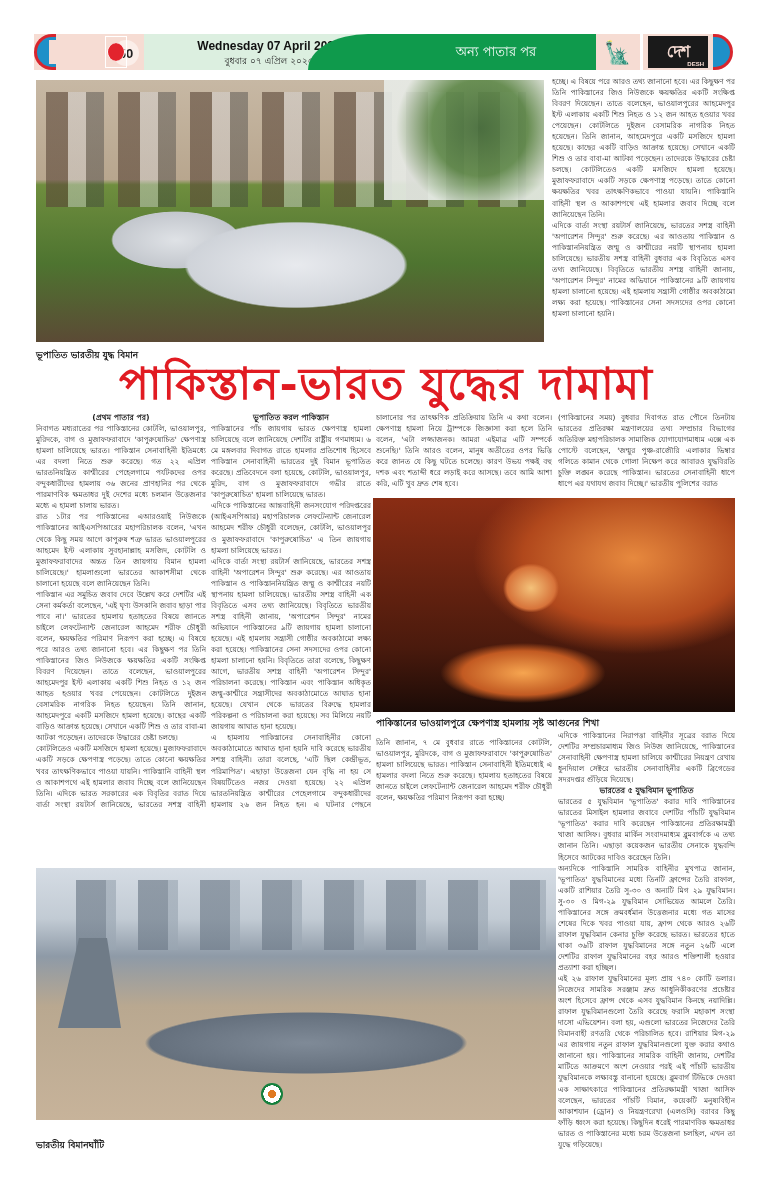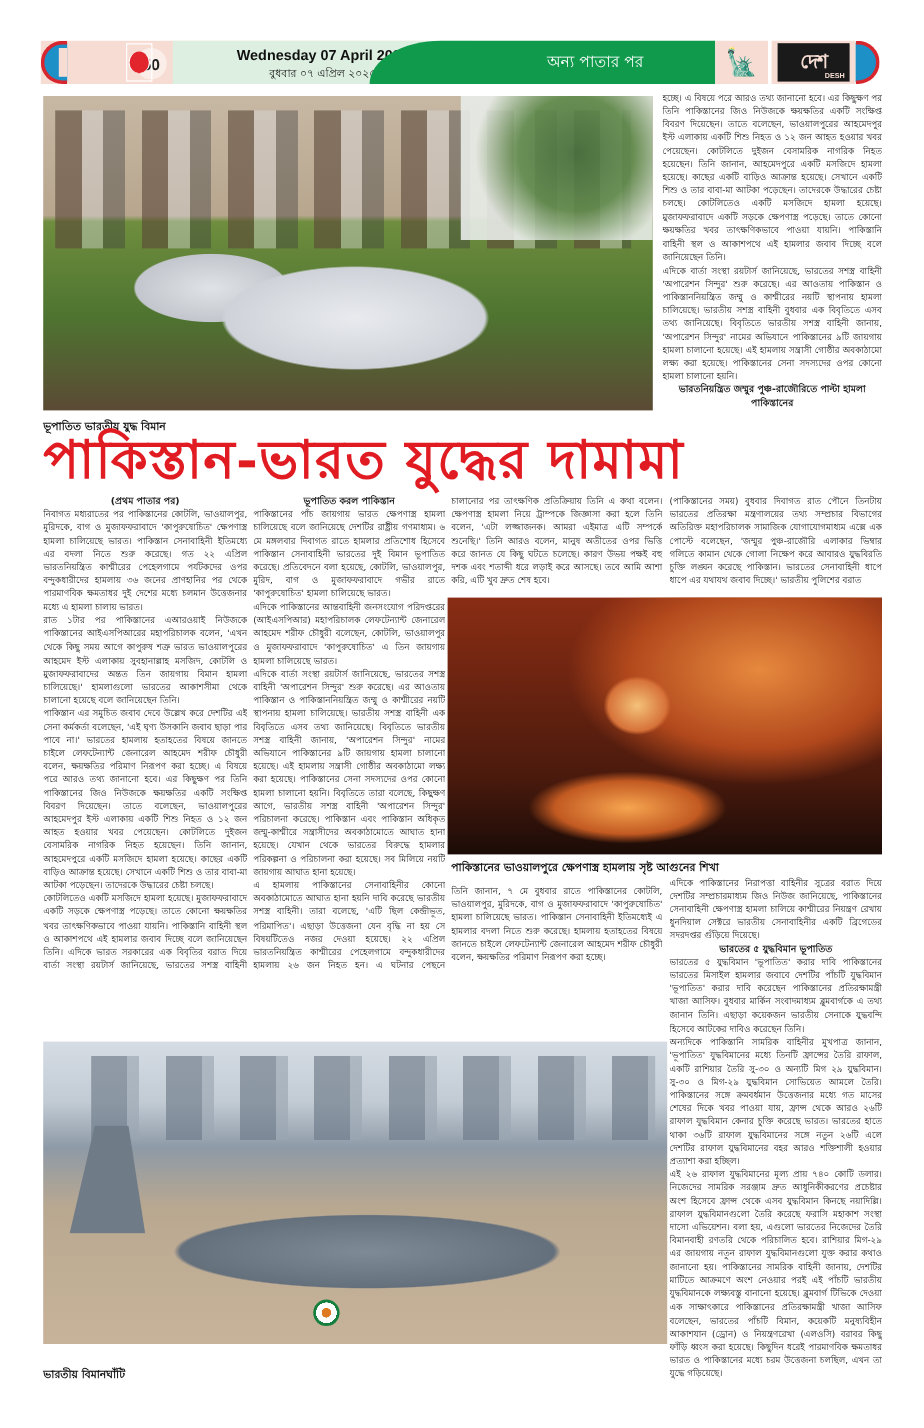--- a/index.html
+++ b/index.html
@@ -48,21 +48,21 @@
       linear-gradient(180deg, #d5dce4 0%, #c2cbd4 20%, #8e9aa7 35%, #b9a890 55%, #c7b39a 100%); }
   .photo-jets .row { position: absolute; top: 12px; left: 40px; width: 470px; height: 70px;
     background: repeating-linear-gradient(90deg, #6d7a88 0 30px, #9aa6b2 30px 40px, rgba(0,0,0,0) 40px 62px); opacity: 0.65; }
   .photo-jets .tail { position: absolute; top: 70px; left: 15px; width: 70px; height: 90px; background: #6f7b87; clip-path: polygon(10% 100%, 40% 0, 80% 0, 100% 100%); }
   .photo-jets .roundel { position: absolute; top: 215px; left: 225px; width: 22px; height: 22px; border-radius: 50%; background: radial-gradient(circle, #e07a21 0 25%, #fff 26% 55%, #15803d 56%); }
 
   
   .caption { position: absolute; font-size: 9px; font-weight: bold; color: #111; white-space: nowrap; }
 
   
-  .headline { position: absolute; top: 362px; left: 36px; width: 700px; text-align: left; font-size: 44px; font-weight: bold; color: #e11b22; line-height: 44px; letter-spacing: 1px; font-family: "DejaVu Serif", serif; }
+  .headline { position: absolute; top: 362px; left: 36px; width: 700px; text-align: center; font-size: 44px; font-weight: bold; color: #e11b22; line-height: 44px; letter-spacing: 1px; font-family: "DejaVu Serif", serif; }
 
   
   .col { position: absolute; font-size: 7.3px; line-height: 11.05px; text-align: justify; color: #1a1a1a; overflow: hidden; }
   .col p { margin: 0; text-indent: 0; }
   .col .sub { text-align: center; font-weight: bold; font-size: 7.8px; }
 
   .c1 { top: 412px; left: 36px; width: 170px; height: 398px; }
   .c2 { top: 412px; left: 211px; width: 160px; height: 398px; }
   .c3 { top: 412px; left: 376px; width: 176px; height: 78px; }
   .c4 { top: 412px; left: 558px; width: 177px; height: 78px; }
@@ -95,21 +95,20 @@
 
 <div class="photo photo-top">
   <div class="people"></div>
   <div class="trees"></div>
 </div>
 <div class="caption" style="top:348px;left:36px;">ভূপাতিত ভারতীয় যুদ্ধ বিমান</div>
 
 <div class="col" style="top:76px;left:552px;width:183px;height:292px;">
   <p>হচ্ছে। এ বিষয়ে পরে আরও তথ্য জানানো হবে। এর কিছুক্ষণ পর তিনি পাকিস্তানের জিও নিউজকে ক্ষয়ক্ষতির একটি সংক্ষিপ্ত বিবরণ দিয়েছেন। তাতে বলেছেন, ভাওয়ালপুরের আহমেদপুর ইস্ট এলাকায় একটি শিশু নিহত ও ১২ জন আহত হওয়ার খবর পেয়েছেন। কোটলিতে দুইজন বেসামরিক নাগরিক নিহত হয়েছেন। তিনি জানান, আহমেদপুরে একটি মসজিদে হামলা হয়েছে। কাছের একটি বাড়িও আক্রান্ত হয়েছে। সেখানে একটি শিশু ও তার বাবা-মা আটকা পড়েছেন। তাদেরকে উদ্ধারের চেষ্টা চলছে। কোটলিতেও একটি মসজিদে হামলা হয়েছে। মুজাফফরাবাদে একটি সড়কে ক্ষেপণাস্ত্র পড়েছে। তাতে কোনো ক্ষয়ক্ষতির খবর তাৎক্ষণিকভাবে পাওয়া যায়নি। পাকিস্তানি বাহিনী স্থল ও আকাশপথে এই হামলার জবাব দিচ্ছে বলে জানিয়েছেন তিনি।</p>
   <p>এদিকে বার্তা সংস্থা রয়টার্স জানিয়েছে, ভারতের সশস্ত্র বাহিনী 'অপারেশন সিন্দুর' শুরু করেছে। এর আওতায় পাকিস্তান ও পাকিস্তাননিয়ন্ত্রিত জম্মু ও কাশ্মীরের নয়টি স্থাপনায় হামলা চালিয়েছে। ভারতীয় সশস্ত্র বাহিনী বুধবার এক বিবৃতিতে এসব তথ্য জানিয়েছে। বিবৃতিতে ভারতীয় সশস্ত্র বাহিনী জানায়, 'অপারেশন সিন্দুর' নামের অভিযানে পাকিস্তানের ৯টি জায়গায় হামলা চালানো হয়েছে। এই হামলায় সন্ত্রাসী গোষ্ঠীর অবকাঠামো লক্ষ্য করা হয়েছে। পাকিস্তানের সেনা সদস্যদের ওপর কোনো হামলা চালানো হয়নি।</p>
-  <p class="sub">ভারতনিয়ন্ত্রিত জম্মুর পুঞ্চ-রাজৌরিতে পাল্টা হামলা পাকিস্তানের</p>
 </div>
 
 <div class="headline">পাকিস্তান-ভারত যুদ্ধের দামামা</div>
 
 <div class="col c1">
   <p class="sub">(প্রথম পাতার পর)</p>
   <p>নিবাগত মধ্যরাতের পর পাকিস্তানের কোটলি, ভাওয়ালপুর, মুরিদকে, বাগ ও মুজাফফরাবাদে 'কাপুরুষোচিত' ক্ষেপণাস্ত্র হামলা চালিয়েছে ভারত। পাকিস্তান সেনাবাহিনী ইতিমধ্যে এর বদলা নিতে শুরু করেছে। গত ২২ এপ্রিল ভারতনিয়ন্ত্রিত কাশ্মীরের পেহেলগামে পর্যটকদের ওপর বন্দুকধারীদের হামলায় ৩৬ জনের প্রাণহানির পর থেকে পারমাণবিক ক্ষমতাধর দুই দেশের মধ্যে চলমান উত্তেজনার মধ্যে এ হামলা চালায় ভারত।</p>
   <p>রাত ১টার পর পাকিস্তানের এআরওয়াই নিউজকে পাকিস্তানের আইএসপিআরের মহাপরিচালক বলেন, 'এখন থেকে কিছু সময় আগে কাপুরুষ শত্রু ভারত ভাওয়ালপুরের আহমেদ ইস্ট এলাকায় সুবহানাল্লাহ মসজিদ, কোটলি ও মুজাফফরাবাদের অন্তত তিন জায়গায় বিমান হামলা চালিয়েছে।' হামলাগুলো ভারতের আকাশসীমা থেকে চালানো হয়েছে বলে জানিয়েছেন তিনি।</p>
   <p>পাকিস্তান এর সমুচিত জবাব দেবে উল্লেখ করে দেশটির এই সেনা কর্মকর্তা বলেছেন, 'এই ঘৃণ্য উসকানি জবাব ছাড়া পার পাবে না।' ভারতের হামলায় হতাহতের বিষয়ে জানতে চাইলে লেফটেন্যান্ট জেনারেল আহমেদ শরীফ চৌধুরী বলেন, ক্ষয়ক্ষতির পরিমাণ নিরূপণ করা হচ্ছে। এ বিষয়ে পরে আরও তথ্য জানানো হবে। এর কিছুক্ষণ পর তিনি পাকিস্তানের জিও নিউজকে ক্ষয়ক্ষতির একটি সংক্ষিপ্ত বিবরণ দিয়েছেন। তাতে বলেছেন, ভাওয়ালপুরের আহমেদপুর ইস্ট এলাকায় একটি শিশু নিহত ও ১২ জন আহত হওয়ার খবর পেয়েছেন। কোটলিতে দুইজন বেসামরিক নাগরিক নিহত হয়েছেন। তিনি জানান, আহমেদপুরে একটি মসজিদে হামলা হয়েছে। কাছের একটি বাড়িও আক্রান্ত হয়েছে। সেখানে একটি শিশু ও তার বাবা-মা আটকা পড়েছেন। তাদেরকে উদ্ধারের চেষ্টা চলছে।</p>
   <p>কোটলিতেও একটি মসজিদে হামলা হয়েছে। মুজাফফরাবাদে একটি সড়কে ক্ষেপণাস্ত্র পড়েছে। তাতে কোনো ক্ষয়ক্ষতির খবর তাৎক্ষণিকভাবে পাওয়া যায়নি। পাকিস্তানি বাহিনী স্থল ও আকাশপথে এই হামলার জবাব দিচ্ছে বলে জানিয়েছেন তিনি। এদিকে ভারত সরকারের এক বিবৃতির বরাত দিয়ে বার্তা সংস্থা রয়টার্স জানিয়েছে, ভারতের সশস্ত্র বাহিনী 'অপারেশন সিন্দুর' শুরু করেছে। এর আওতায় পাকিস্তান ও পাকিস্তাননিয়ন্ত্রিত জম্মু ও কাশ্মীরের নয়টি স্থাপনায় হামলা চালানো হয়েছে।</p>

